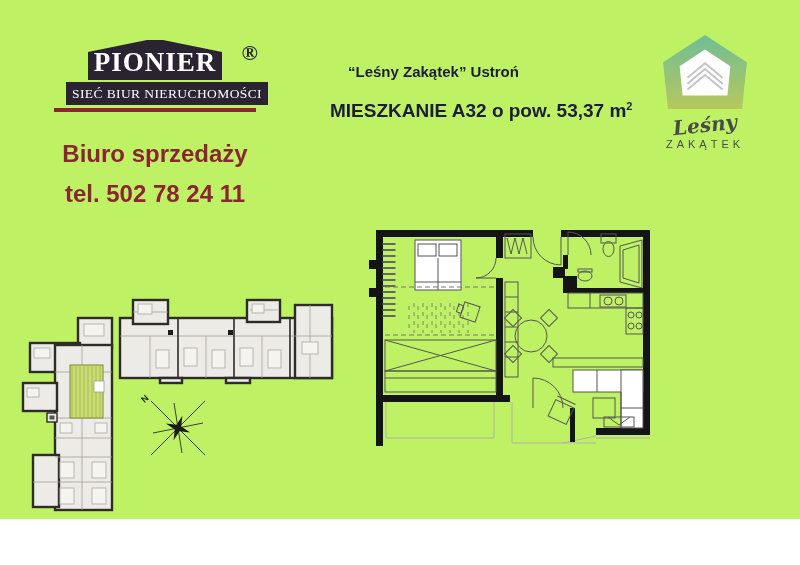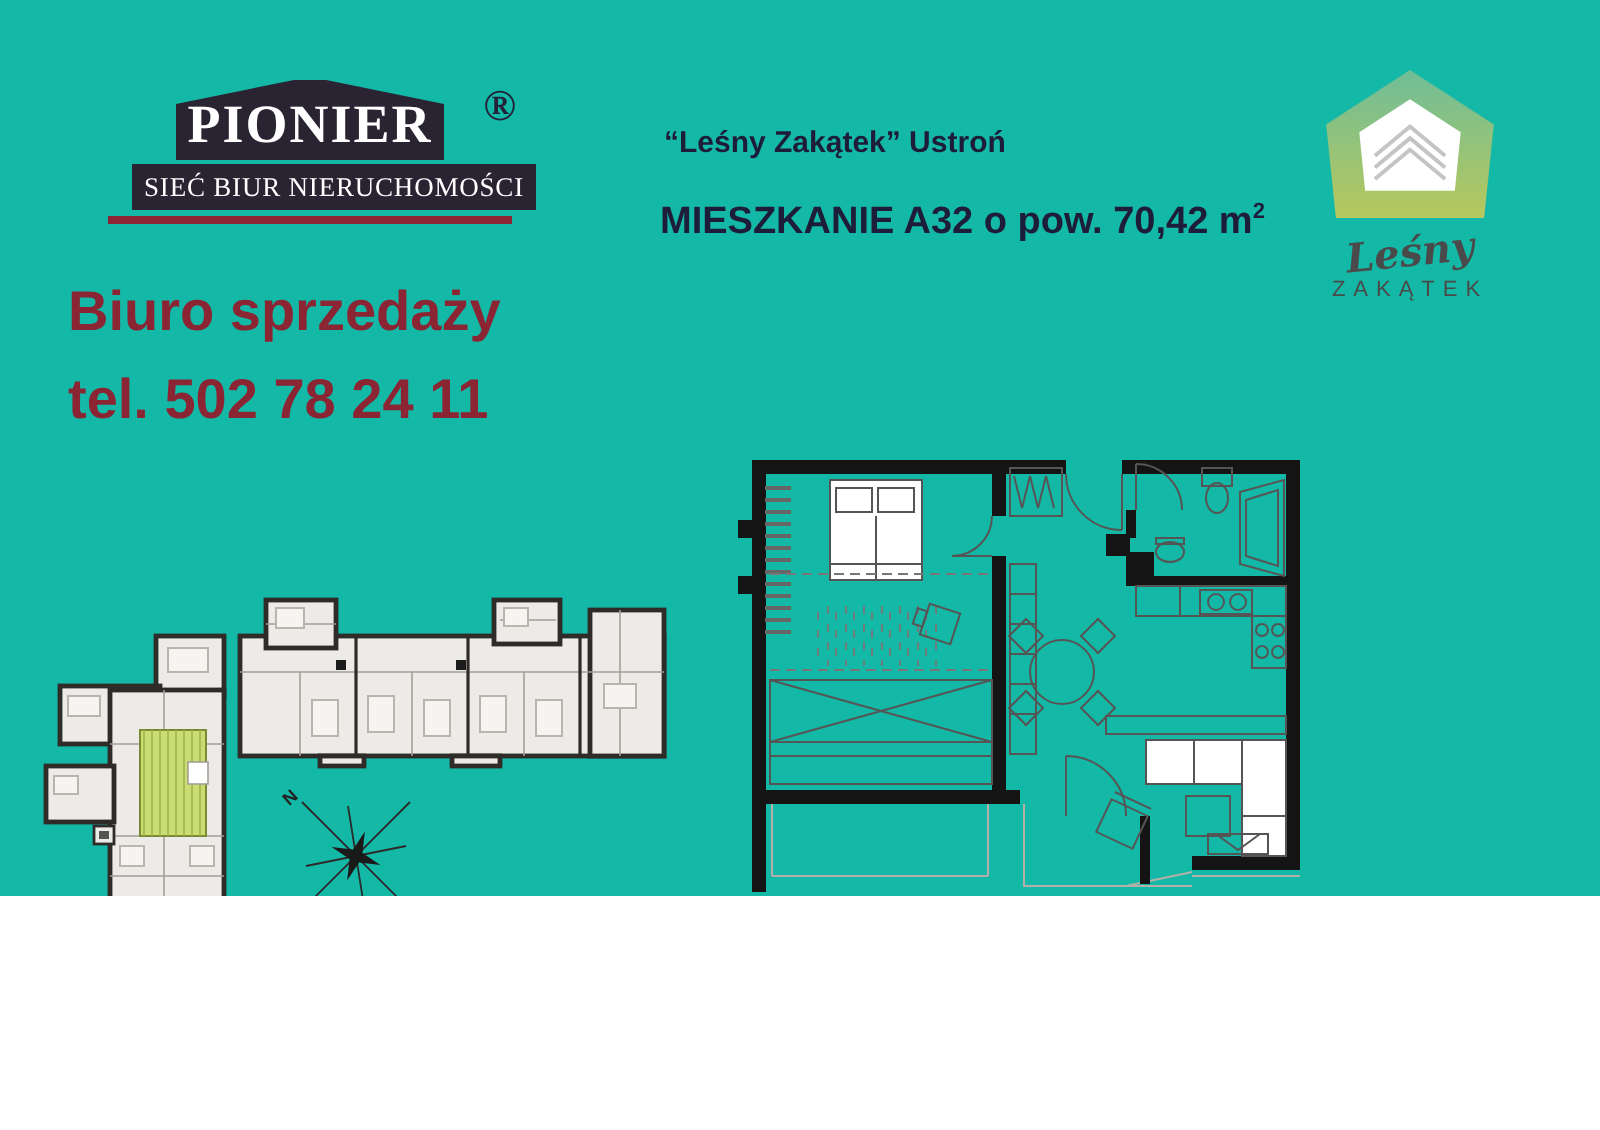--- a/index.html
+++ b/index.html
@@ -1,39 +1,39 @@
 <!DOCTYPE html>
 <html><head>
 <meta charset="utf-8">
 <style>
   html,body{margin:0;padding:0;background:#fff;}
-  .canvas{position:relative;width:800px;height:448px;background:#14b8a6;overflow:hidden;
+  .canvas{position:relative;width:800px;height:519px;background:#bef264;overflow:hidden;
           font-family:"Liberation Sans",sans-serif;color:#1d1d3a;}
 
   
   .pionier{position:absolute;left:54px;top:40px;width:202px;}
   .pionier-top{position:relative;width:134px;height:40px;margin:0 auto;background:#2a2332;
       clip-path:polygon(0 100%,0 30%,44% 0,56% 0,100% 30%,100% 100%);
       display:flex;align-items:flex-end;justify-content:center;}
   .pionier-top span{font-family:"Liberation Serif",serif;font-weight:bold;color:#fff;
       font-size:27px;line-height:36px;letter-spacing:1px;}
   .pionier-reg{position:absolute;right:-2px;top:0;font-family:"Liberation Serif",serif;
       font-size:22px;font-weight:bold;color:#23203a;}
   .pionier-bar{margin-top:2px;width:202px;height:23px;background:#2a2332;display:flex;
       align-items:center;justify-content:center;margin-left:12px;}
   .pionier-bar span{font-family:"Liberation Serif",serif;color:#fff;font-size:13.5px;letter-spacing:.4px;}
   .pionier-line{margin-top:3px;width:202px;height:4px;background:#8b2533;}
 
   
-  .sales{position:absolute;left:34px;top:140px;width:242px;color:#8b2533;
-      font-weight:bold;font-size:28px;}
+  .sales{position:absolute;left:34px;top:140px;width:242px;text-align:center;color:#8b2533;
+      font-weight:bold;font-size:24px;}
   .sales .l2{margin-top:12px;}
 
   
-  .proj{position:absolute;left:332px;top:63px;font-weight:bold;font-size:15px;color:#1d1d3a;}
+  .proj{position:absolute;left:348px;top:63px;font-weight:bold;font-size:15px;color:#1d1d3a;}
   .unit{position:absolute;left:330px;top:100px;font-weight:bold;font-size:19px;color:#1d1d3a;}
   .unit sup{font-size:11px;}
 
   
   .lz{position:absolute;left:655px;top:33px;width:100px;text-align:center;}
   .lz-script{font-family:"DejaVu Serif",serif;font-style:italic;font-weight:bold;font-size:20px;
       color:#4a4a4a;transform:rotate(-6deg);margin-top:-2px;}
   .lz-caps{font-size:11px;letter-spacing:4px;color:#4a4a4a;font-weight:normal;margin-top:1px;}
 
   
@@ -58,21 +58,21 @@
     </div>
     <div class="pionier-line"></div>
   </div>
 
   <div class="sales">
     <div class="l1">Biuro sprzedaży</div>
     <div class="l2">tel. 502 78 24 11</div>
   </div>
 
   <div class="proj">“Leśny Zakątek” Ustroń</div>
-  <div class="unit"><span>MIESZKANIE A32 o pow. 70,42 m</span><sup>2</sup></div>
+  <div class="unit"><span>MIESZKANIE A32 o pow. 53,37 m</span><sup>2</sup></div>
 
   <div class="lz">
     <svg width="90" height="78" viewBox="0 0 90 80">
       <defs>
         <linearGradient id="lg" x1="0" y1="0" x2="0" y2="1">
           <stop offset="0" stop-color="#6fbd98"></stop>
             <stop offset="1" stop-color="#b7c85c"></stop>
         </linearGradient>
       </defs>
       <polygon points="45,2 88,30 83,78 7,78 2,30" fill="url(#lg)"></polygon>

